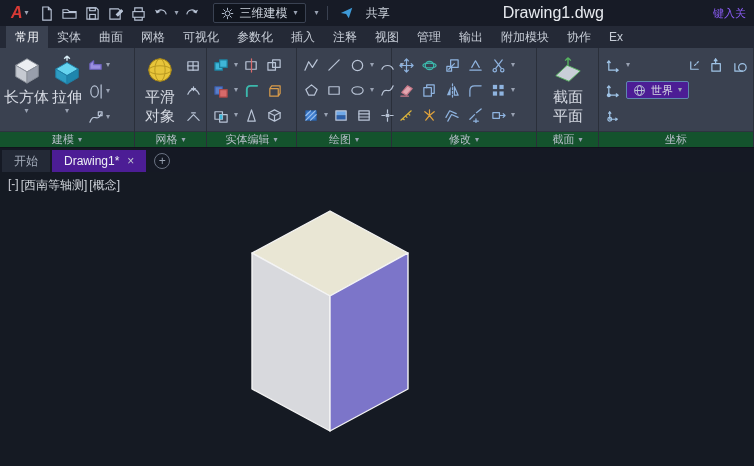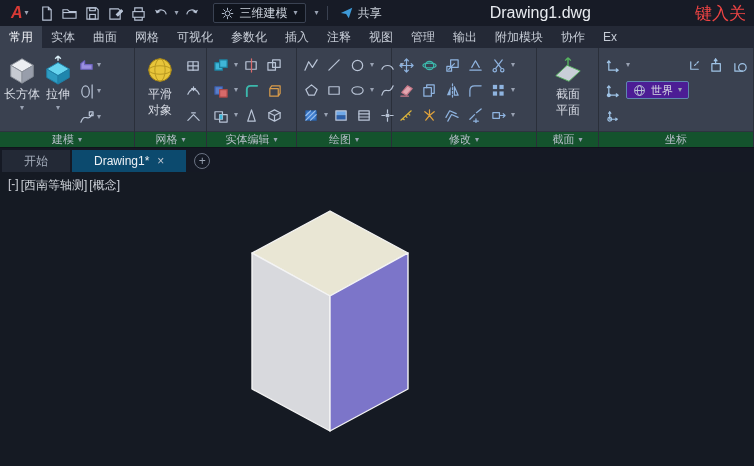--- a/index.html
+++ b/index.html
@@ -11,56 +11,56 @@
   .titlebar{height:26px;background:#171b26;display:flex;align-items:center;padding:0 6px;gap:3px;flex:0 0 auto}
   .logo{display:flex;align-items:center;gap:2px;padding:0 5px;cursor:pointer}
   .logo-a{color:#d83a35;font-weight:bold;font-size:16px;font-style:italic}
   .qat-btn{width:20px;height:20px;display:flex;align-items:center;justify-content:center;border-radius:2px}
   .qat-btn svg{width:15px;height:15px;stroke:#b9c4d6;fill:none;stroke-width:1.2}
   .dd{font-size:8px;color:#99a2b2;line-height:1}
   .workspace{display:flex;align-items:center;gap:6px;background:#10141d;border:1px solid #3a4252;
     height:20px;padding:4px 7px;margin-left:8px;border-radius:2px}
   .workspace svg{width:13px;height:13px;stroke:#b9c4d6;fill:none;stroke-width:1.2}
   .vsep{width:1px;height:14px;background:#3a4150;margin:0 5px}
-  .share{display:flex;align-items:center;gap:4px;padding:0 4px}
+  .share{display:flex;align-items:center;gap:12px;padding:0 4px}
   .spacer{flex:1}
   .doc-title{color:#e8ebf0;font-size:16px}
-  .search-text{color:#ef4444;font-size:17px;padding-right:2px;white-space:nowrap}
+  .search-text{color:#8b5cf6;font-size:11px;padding-right:2px;white-space:nowrap}
 
   
-  .tabrow{height:22px;background:#242936;display:flex;align-items:stretch;padding-left:0;flex:0 0 auto;overflow:hidden;white-space:nowrap}
+  .tabrow{height:22px;background:#242936;display:flex;align-items:stretch;padding-left:6px;flex:0 0 auto;overflow:hidden;white-space:nowrap}
   .tab{display:flex;align-items:center;padding:0 9px;color:#c6ccd6;cursor:pointer}
   .tab.active{background:#3a4150;color:#f0f2f6}
   .tab.accent{color:#35c5e3}
 
   
   .ribbon{height:100px;background:#3a4150;display:flex;flex:0 0 auto;border-bottom:1px solid #10141c}
   .panel{display:flex;flex-direction:column;border-right:1px solid #2a2f3a}
   .pcontent{flex:1;display:flex;padding:3px 3px 0 4px;gap:2px}
   .plabel{height:16px;background:#14532d;display:flex;align-items:center;justify-content:center;gap:4px;
     font-size:11px;color:#b8bfca;border-top:1px solid #2e3440}
   .bigbtn{display:flex;flex-direction:column;align-items:center;padding-top:3px;gap:2px;cursor:pointer}
-  .bigbtn .bb-label{font-size:12px;color:#d6dae3;line-height:1.15;text-align:center;white-space:nowrap}
+  .bigbtn .bb-label{font-size:15px;color:#d6dae3;line-height:1.15;text-align:center;white-space:nowrap}
   .icn32{width:32px;height:32px;display:flex;align-items:center;justify-content:center}
   .smallcol{display:flex;flex-direction:column;justify-content:flex-start;gap:6px;padding-top:4px}
   .rows{display:flex;flex-direction:column;gap:5px;padding-top:4px}
   .irow{display:flex;align-items:center;gap:3px}
   .sbtn{width:20px;height:20px;display:flex;align-items:center;justify-content:center;border-radius:2px;cursor:pointer}
   .sbtn svg{width:15px;height:15px;stroke:#b9c4d6;fill:none;stroke-width:1.3;stroke-linecap:round;stroke-linejoin:round}
   .sbtn.mod svg{stroke:#8fb4e0}
   .sbtn.coord svg{stroke:#9fc3e6}
   .splitb{display:flex;align-items:center;gap:1px}
   .ucs-combo{display:flex;align-items:center;gap:5px;height:18px;border:1px solid #5f87b0;background:#4c1d95;
     padding:0 6px;border-radius:2px;color:#d6dae3;font-size:11px}
   .ucs-combo svg{width:13px;height:13px;stroke:#b9c4d6;fill:none;stroke-width:1.2}
 
   
   .filetabs{height:24px;background:#151924;display:flex;align-items:flex-end;padding-left:2px;gap:2px;flex:0 0 auto}
-  .ftab{height:22px;display:flex;align-items:center;gap:8px;padding:0 22px;background:#232936;color:#a7afbd;cursor:pointer}
-  .ftab.active{background:#0c4a6e;color:#eef1f5}
+  .ftab{height:22px;display:flex;align-items:center;gap:8px;padding:0 12px;background:#232936;color:#a7afbd;cursor:pointer}
+  .ftab.active{background:#4c1d95;color:#eef1f5}
   .ftab .close{font-size:12px;color:#c0c6d0}
   .newtab{width:16px;height:16px;border:1px solid #6a7282;border-radius:50%;display:flex;align-items:center;
     justify-content:center;color:#9aa3b2;font-size:12px;margin:0 0 3px 6px;cursor:pointer}
 
   
   .viewport{flex:1;position:relative;background:#151a23}
   .vp-controls{position:absolute;top:5px;left:8px;display:flex;gap:2px;color:#cdd1d8;font-size:12px;z-index:2}
   .vp-controls span{cursor:pointer}
   .vp-svg{position:absolute;inset:0;width:754px;height:294px}
 </style>

